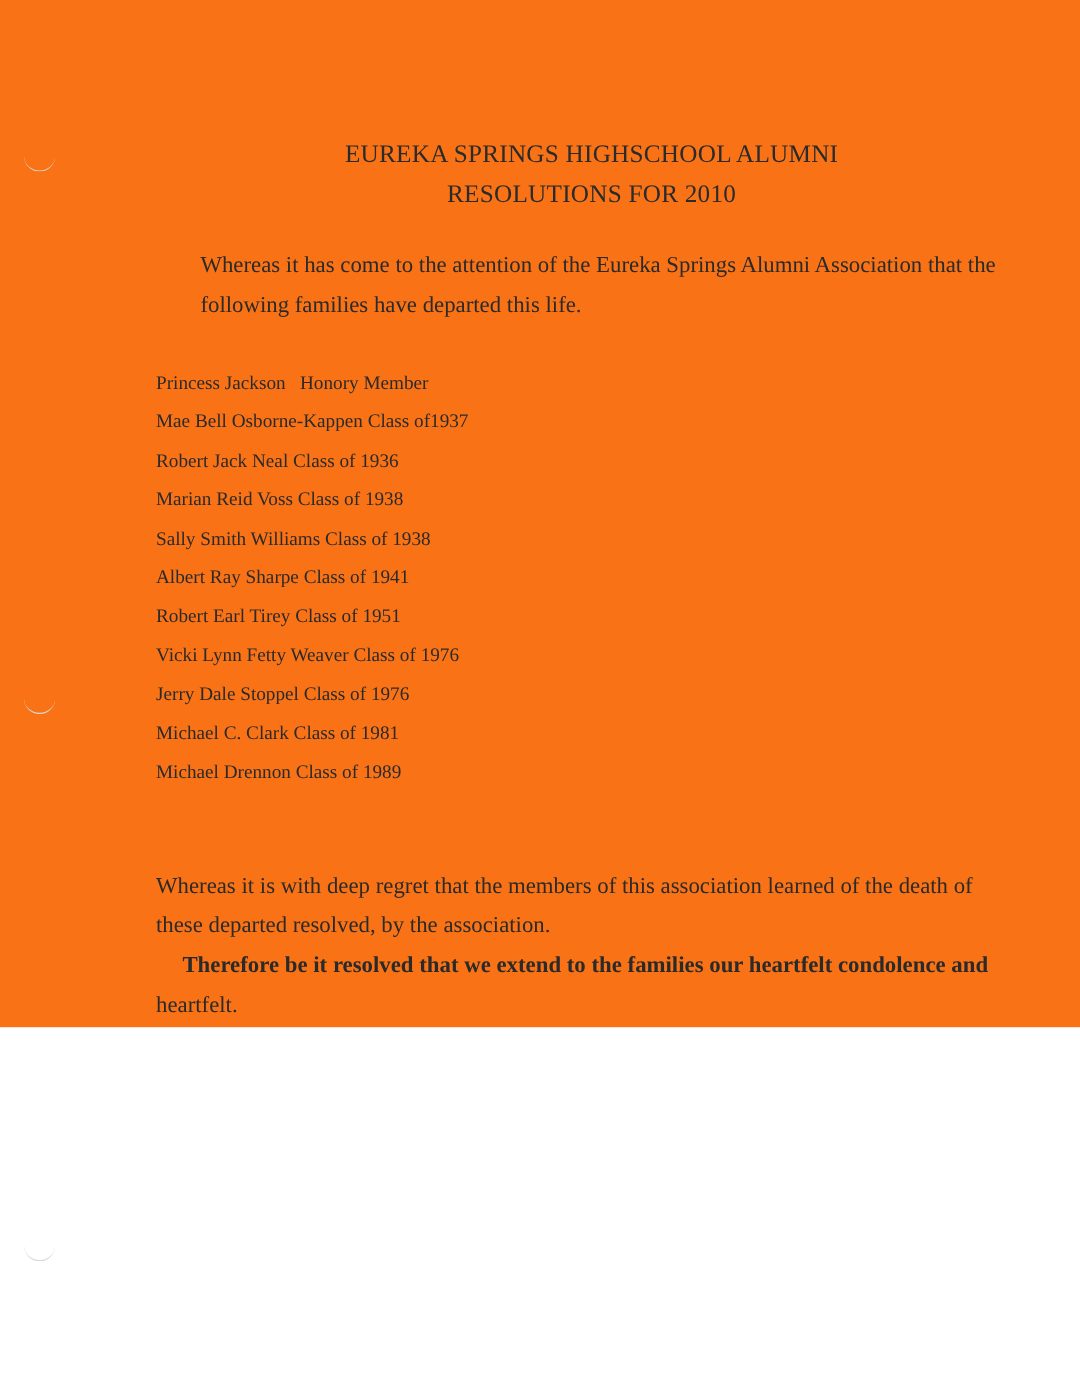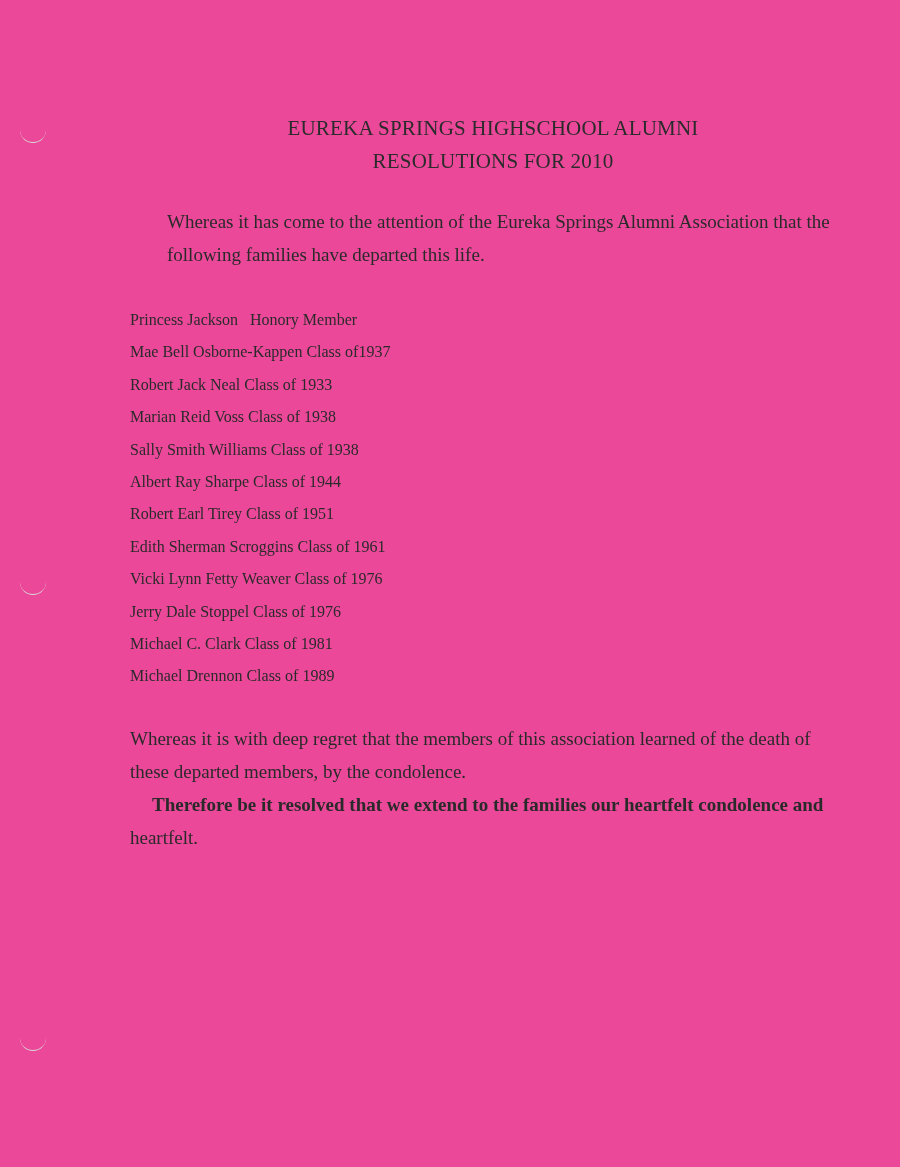--- a/index.html
+++ b/index.html
@@ -11,22 +11,22 @@
       width: 900px;
       height: 1167px;
       position: relative;
       overflow: hidden;
       font-family: "DejaVu Serif", "Liberation Serif", serif;
       color: #2a2a2a;
     }
     .page {
       position: absolute;
       left: 0; top: 0;
-      width: 900px; height: 1167px;
-      background: #ec4899;
+      width: 900px; height: 856px;
+      background: #f97316;
     }
     .punch-mark {
       position: absolute;
       left: 20px;
       width: 26px;
       height: 14px;
       border-bottom: 1px solid #d8d8d8;
       border-radius: 0 0 14px 14px;
     }
     .title-block {
@@ -84,35 +84,34 @@
   </div>
 
   <div class="body-text para-intro">
     <div>Whereas it has come to the attention of the Eureka Springs Alumni Association that the</div>
     <div>following families have departed this life.</div>
   </div>
 
   <ul class="member-list">
     <li>Princess Jackson   Honory Member</li>
     <li>Mae Bell Osborne-Kappen Class of1937</li>
-    <li>Robert Jack Neal Class of 1933</li>
+    <li>Robert Jack Neal Class of 1936</li>
     <li>Marian Reid Voss Class of 1938</li>
     <li>Sally Smith Williams Class of 1938</li>
-    <li>Albert Ray Sharpe Class of 1944</li>
+    <li>Albert Ray Sharpe Class of 1941</li>
     <li>Robert Earl Tirey Class of 1951</li>
-    <li>Edith Sherman Scroggins Class of 1961</li>
     <li>Vicki Lynn Fetty Weaver Class of 1976</li>
     <li>Jerry Dale Stoppel Class of 1976</li>
     <li>Michael C. Clark Class of 1981</li>
     <li>Michael Drennon Class of 1989</li>
   </ul>
 
   <div class="body-text para-regret">
     <div>Whereas it is with deep regret that the members of this association learned of the death of</div>
-    <div>these departed members, by the condolence.</div>
+    <div>these departed resolved, by the association.</div>
   </div>
 
   <div class="body-text para-resolve">
     <div class="indent">Therefore be it resolved that we extend to the families our heartfelt condolence and</div>
     <div>heartfelt.</div>
   </div>
 
 </div>
 
 </body></html>

